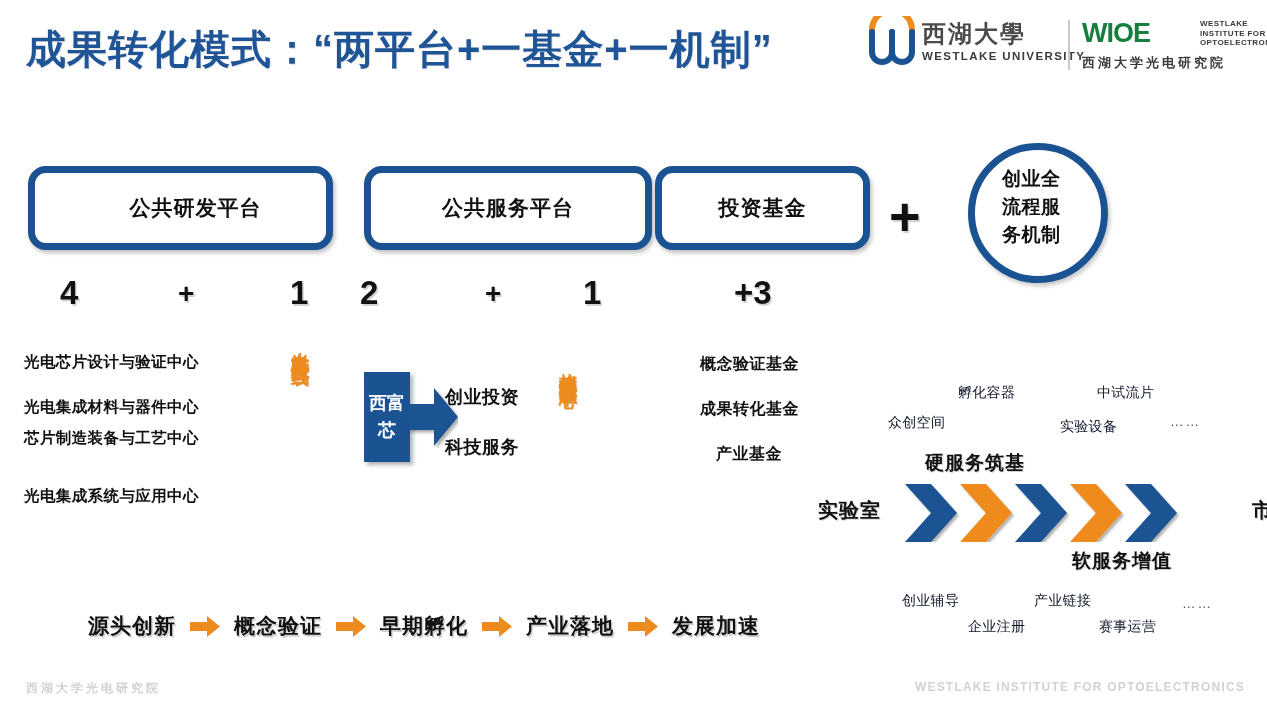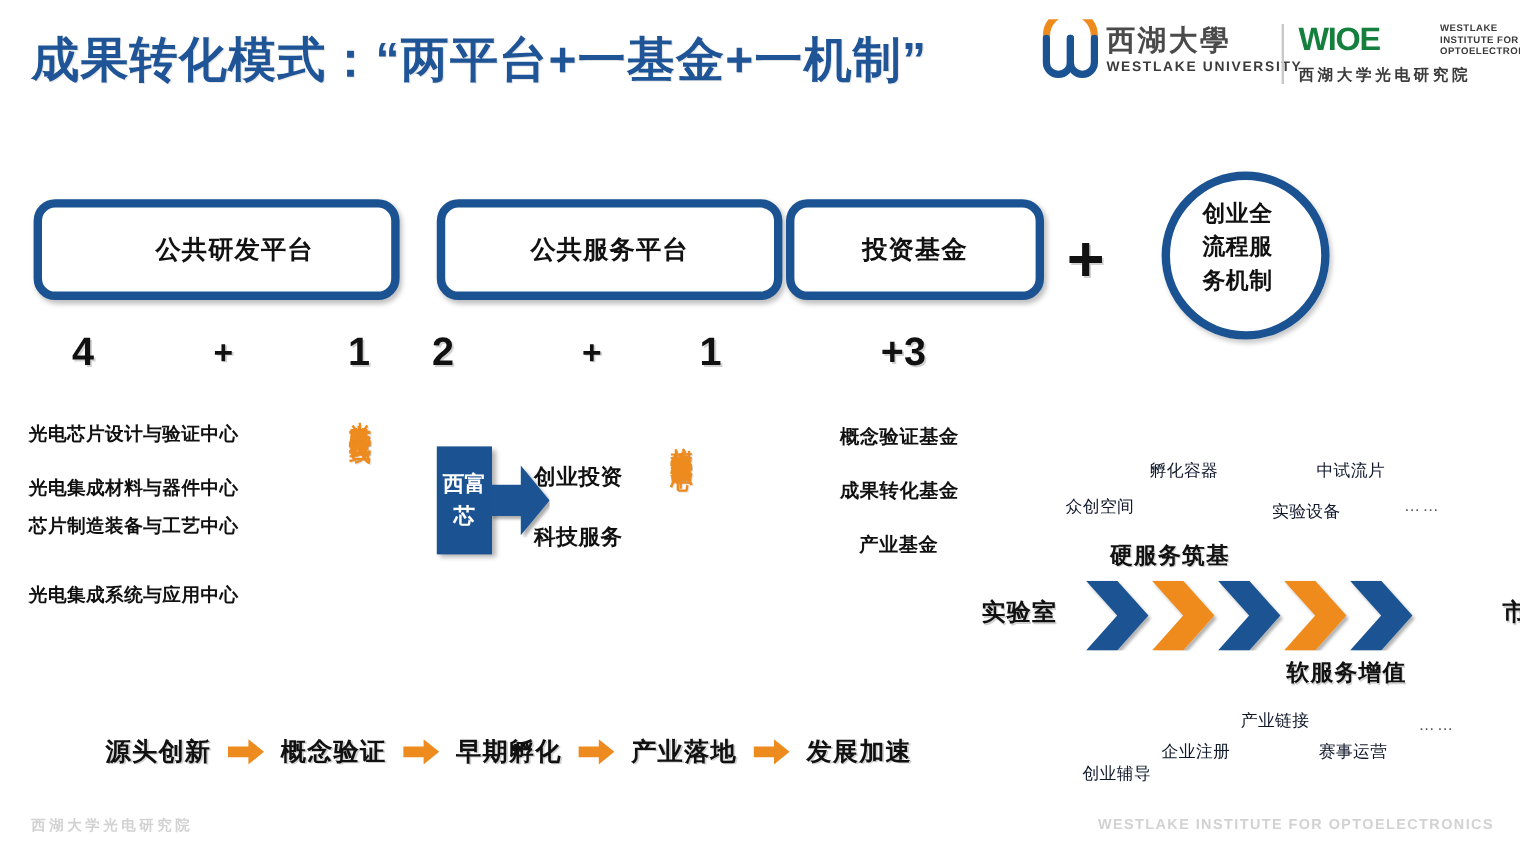--- a/index.html
+++ b/index.html
@@ -283,21 +283,21 @@
       <path class="chev" d="M0 0 L26 0 L52 29 L26 58 L0 58 L26 29 Z" fill="#1B5392"></path>
       <path class="chev" d="M55 0 L81 0 L107 29 L81 58 L55 58 L81 29 Z" fill="#EE8B1E"></path>
       <path class="chev" d="M110 0 L136 0 L162 29 L136 58 L110 58 L136 29 Z" fill="#1B5392"></path>
       <path class="chev" d="M165 0 L191 0 L217 29 L191 58 L165 58 L191 29 Z" fill="#EE8B1E"></path>
       <path class="chev" d="M220 0 L246 0 L272 29 L246 58 L220 58 L246 29 Z" fill="#1B5392"></path>
     </g>
   </svg>
 
   <div class="abs svc-label nowrap" style="left:1060px;top:548px;margin-left:12px;">软服务增值</div>
 
-  <div class="abs tag nowrap" style="left:902px;top:592px;margin-top:44px;">创业辅导</div>
+  <div class="abs tag nowrap" style="left:902px;top:592px;">创业辅导</div>
   <div class="abs tag nowrap" style="left:1034px;top:592px;">产业链接</div>
   <div class="abs tag-dots nowrap" style="left:1182px;top:596px;">……</div>
   <div class="abs tag nowrap" style="left:968px;top:618px;">企业注册</div>
   <div class="abs tag nowrap" style="left:1099px;top:618px;">赛事运营</div>
 
   <div class="abs" id="flow">
     <span class="flow-step nowrap">源头创新</span>
     <span class="flow-arrow">
       <svg width="30" height="21" viewBox="0 0 30 21">
           <path d="M0 6 L17 6 L17 0 L30 10.5 L17 21 L17 15 L0 15 Z" fill="#EE8B1E"></path>

